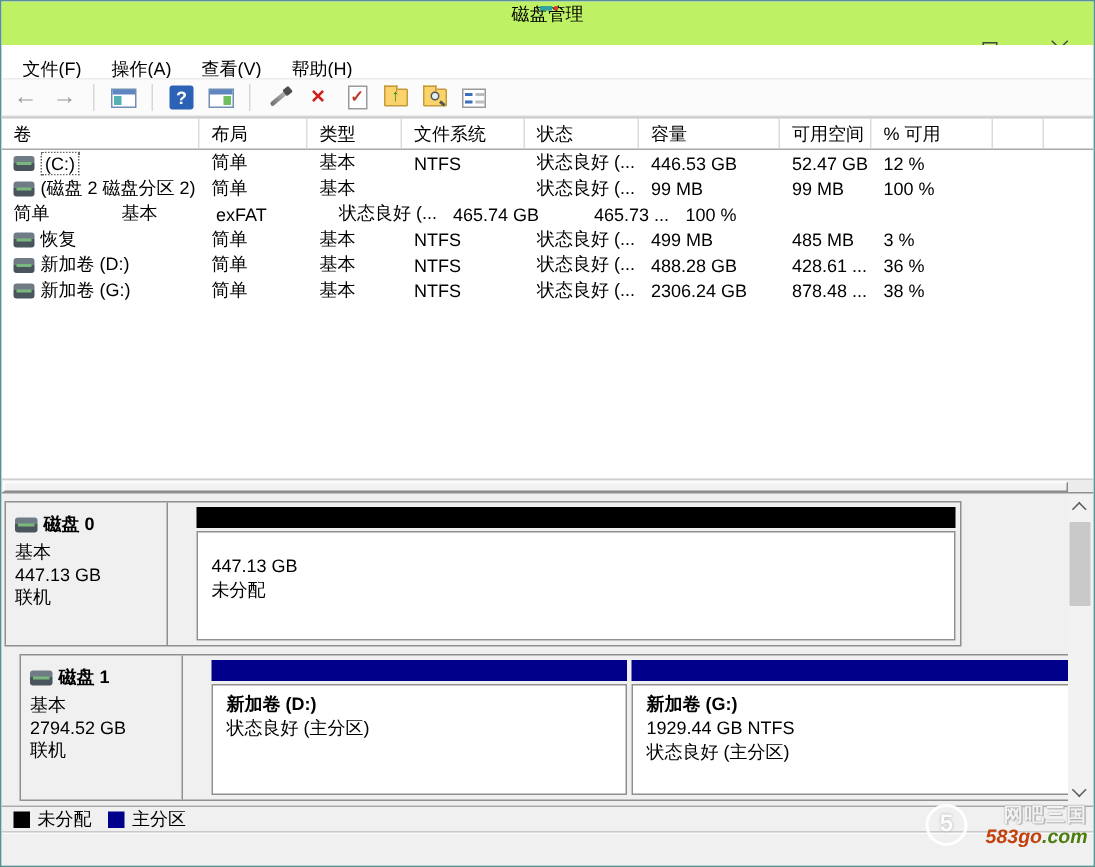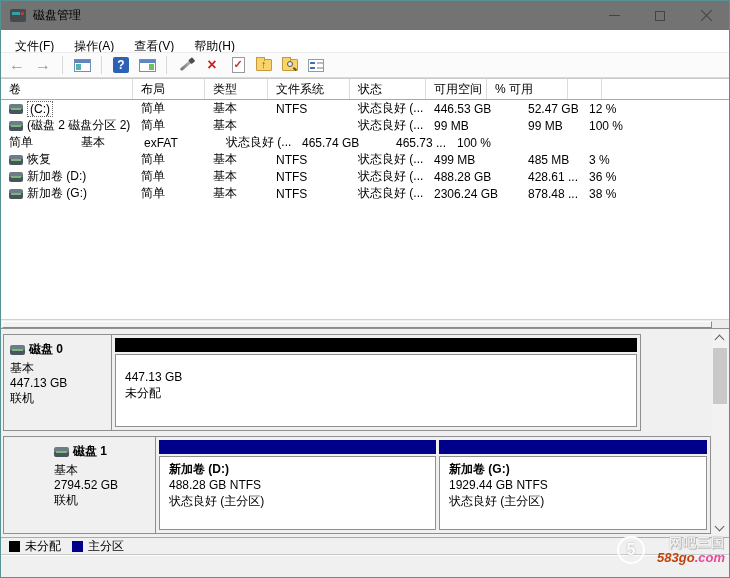--- a/index.html
+++ b/index.html
@@ -2,21 +2,21 @@
 <html><head>
 <meta charset="utf-8">
 <style>
   * { margin:0; padding:0; box-sizing:border-box; }
   html,body { background:#cfcfcf; font-family:"Liberation Sans", sans-serif; }
   .window{
     position:relative; width:730px; height:578px; background:#fff;
     border:1px solid #579191; overflow:hidden; font-size:12px; color:#000;
   }
   
-  .titlebar{ position:absolute; top:0; left:0; right:0; height:29px; background:#737373; display:flex; align-items:center; }
+  .titlebar{ position:absolute; top:0; left:0; right:0; height:29px; background:#bef264; display:flex; align-items:center;flex-direction:column; }
   .app-icon{ width:16px; height:13px; margin:0 7px 0 9px; position:relative; background:#454a4f; border-radius:2px; }
   .app-icon::before{ content:""; position:absolute; left:2px; top:3px; width:8px; height:3px; background:#2fa3a3; }
   .app-icon::after{ content:""; position:absolute; right:2px; top:3px; width:3px; height:3px; background:#d23b3b; border-radius:50%; }
   .title-text{ font-size:12px; }
   .win-btns{ margin-left:auto; display:flex; height:29px; }
   .wbtn{ width:46px; height:29px; display:flex; align-items:center; justify-content:center; cursor:default; }
   .glyph-min{ width:11px; height:1px; background:#444; }
   .glyph-max{ width:10px; height:10px; border:1px solid #444; }
   .glyph-close{ position:relative; width:13px; height:13px; }
   .glyph-close::before,.glyph-close::after{ content:""; position:absolute; left:-1px; top:6px; width:15px; height:1px; background:#444; }
@@ -62,21 +62,21 @@
   .vol-icon::after{ content:""; position:absolute; left:2px; top:4px; right:2px; height:2px; background:#79b87c; }
   .trow:first-of-type .vol-icon{ background:linear-gradient(#5b8fb9 45%, #2d5d85 45%); }
   .trow:first-of-type .vol-icon::after{ background:#8fd0e8; }
   .focus-label{ border:1px dotted #666; padding:0 2px; }
   
   .hscroll{ position:absolute; top:318px; left:0; right:0; height:9px; background:#ececec; border-top:1px solid #cfcfcf; }
   .hthumb{ position:absolute; left:1px; top:1px; width:710px; height:7px; background:#f2f2f2;
     border:1px solid; border-color:#ffffff #8a8a8a #8a8a8a #ffffff; }
   
   .graph-pane{ position:absolute; top:327px; left:0; right:0; height:209px; background:#f0f0f0; border-top:1px solid #919191; }
-  .disk-row{ position:absolute; display:flex; border:1px solid #8f8f8f; background:#f0f0f0; }
+  .disk-row{ position:absolute; display:flex; border:1px solid #8f8f8f; background:#f0f0f0;gap:16px; }
   .disk-info{ width:108px; flex:0 0 auto; border-right:1px solid #8f8f8f; padding:6px 6px 0 6px; }
   .disk-title{ display:flex; align-items:center; gap:4px; font-weight:bold; margin-bottom:3px; }
   .disk-icon{ width:15px; height:10px; border-radius:2px; background:linear-gradient(#707c85 45%, #49545c 45%); position:relative; }
   .disk-icon::after{ content:""; position:absolute; left:2px; top:4px; right:2px; height:2px; background:#79b87c; }
   .disk-line{ line-height:15px; }
   .regions{ flex:1; display:flex; gap:3px; padding:3px; }
   .region{ display:flex; flex-direction:column; }
   .band{ height:14px; flex:0 0 auto; }
   .band-unalloc{ background:#000000; }
   .band-primary{ background:#00008B; }
@@ -98,21 +98,21 @@
   .statusbar{ position:absolute; top:553px; left:0; right:0; height:23px; background:#f0f0f0;
     border-top:1px solid #c9c9c9; box-shadow:inset 0 1px 0 #fdfdfd; }
   
   .watermark{ position:absolute; right:2px; bottom:3px; width:112px; height:40px; pointer-events:none; }
   .wm-logo{ position:absolute; left:2px; top:2px; width:28px; height:28px; border:2px solid rgba(255,255,255,.95);
     border-radius:50%; color:rgba(255,255,255,.95); font-weight:bold; font-size:16px;
     display:flex; align-items:center; justify-content:center; text-shadow:0 0 2px #aaa; }
   .wm-brand{ position:absolute; right:2px; top:0; font-size:13px; font-weight:bold; letter-spacing:1px;
     color:#f2f2f2; text-shadow:0 0 1px #8a8a8a, 1px 1px 0 #c2c2c2; }
   .wm-domain{ position:absolute; right:2px; top:16px; font-size:13px; font-weight:bold; font-style:italic; }
-  .wm-green{ color:#c2410c; } .wm-orange{ color:#ec4899; }
+  .wm-green{ color:#c2410c; } .wm-orange{ color:#4d7c0f; }
 </style>
 </head>
 <body>
 
 <div class="window">
 
   <div class="titlebar">
     <span class="app-icon"></span>
     <span class="title-text">磁盘管理</span>
     <div class="win-btns">
@@ -180,20 +180,21 @@
       </span>
   </div>
 
   <div class="volume-pane">
     <div class="thead">
       <div class="hc cw0">卷</div>
       <div class="hc cw1">布局</div>
       <div class="hc cw2">类型</div>
       <div class="hc cw3">文件系统</div>
       <div class="hc cw4">状态</div>
+      <div class="hc cw5">容量</div>
       <div class="hc cw6">可用空间</div>
       <div class="hc cw7">% 可用</div>
       <div class="hc cw8"></div>
       <div class="hc cw9"></div>
     </div>
 
     <div class="trow">
       <div class="tc cw0 vol-cell">
           <span class="vol-icon"></span>
           <span class="focus-label">(C:)</span>
@@ -289,36 +290,35 @@
         <div class="region" style="flex:1;">
           <div class="band band-unalloc"></div>
           <div class="rbox pad-lg">
             <div>447.13 GB</div>
             <div>未分配</div>
           </div>
         </div>
       </div>
     </div>
 
-    <div class="disk-row" style="top:107px; left:2px; width:708px; height:98px;padding-left:44px;">
+    <div class="disk-row" style="top:107px; left:12px; width:708px; height:98px;">
       <div class="disk-info">
         <div class="disk-title">
             <span class="disk-icon"></span>
             <span>磁盘 1</span>
           </div>
         <div class="disk-line">基本</div>
         <div class="disk-line">2794.52 GB</div>
         <div class="disk-line">联机</div>
       </div>
       <div class="regions">
         <div class="region" style="width:277px; flex:0 0 auto;">
           <div class="band band-primary"></div>
           <div class="rbox">
             <div class="rname">新加卷  (D:)</div>
-            <div>488.28 GB NTFS</div>
             <div>状态良好 (主分区)</div>
           </div>
         </div>
         <div class="region" style="flex:1;">
           <div class="band band-primary"></div>
           <div class="rbox">
             <div class="rname">新加卷  (G:)</div>
             <div>1929.44 GB NTFS</div>
             <div>状态良好 (主分区)</div>
           </div>

